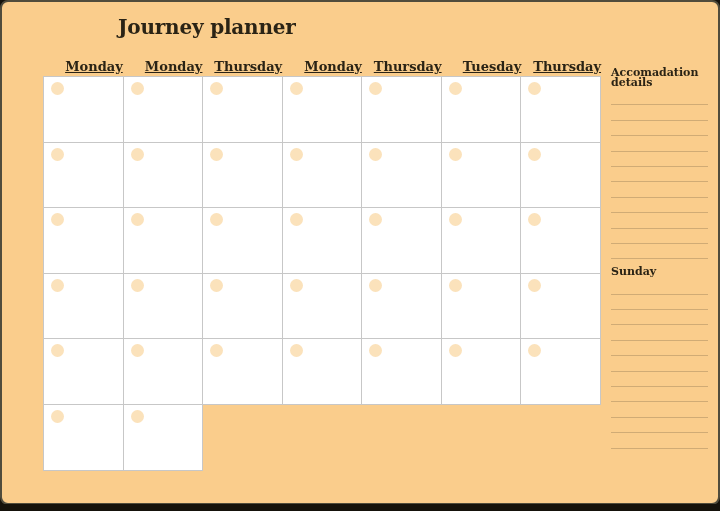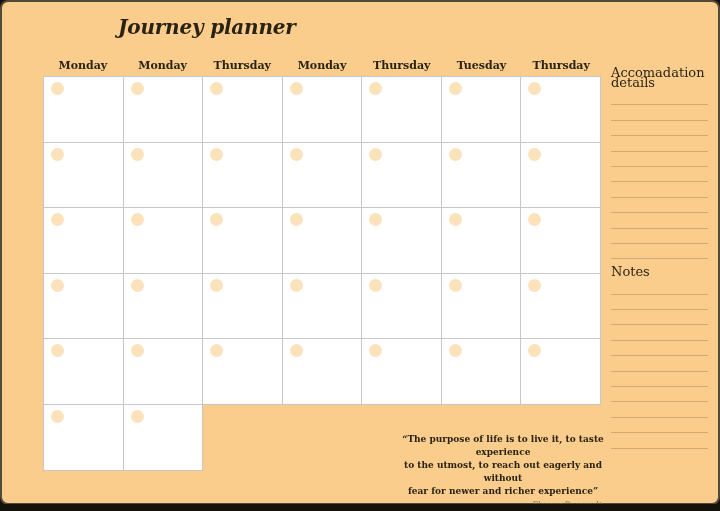--- a/index.html
+++ b/index.html
@@ -15,30 +15,30 @@
     width:720px;height:505px;
     box-sizing:border-box;
     background:var(--bg,#FACD8C);
     border:2px solid var(--frame,#504C3C);
     border-radius:8px;
   }
   .title{
     position:absolute;left:116px;top:13px;margin:0;
     font-size:20px;font-weight:bold;letter-spacing:-0.2px;
     color:var(--ink,#2A2315);
-    font-style:italic;
   }
   .day-header-row{
     position:absolute;left:41px;top:57px;width:558px;
     display:flex;
   }
   .day-header-row span{
-    flex:1;text-align:center;
-    font-size:11px;font-weight:bold;
-    color:var(--ink,#2A2315);
+    flex:1;text-align:right;
+    font-size:13px;font-weight:bold;
+    color:var(--ink,#2A2315);
+    text-decoration:underline;
   }
   .grid{
     position:absolute;left:41px;top:74px;width:559px;height:395px;
   }
   .cell{
     position:absolute;
     width:80.6px;height:66.6px;
     box-sizing:border-box;
     background:#ffffff;
     border:1px solid #C7C7C7;
@@ -46,21 +46,21 @@
   .dot{
     position:absolute;left:7px;top:5px;
     width:13px;height:13px;border-radius:50%;
     background:var(--dot,#FBE2BB);
   }
   .sidebar{
     position:absolute;left:609px;top:66px;width:97px;
   }
   .sidebar-section + .sidebar-section{margin-top:8px;}
   .section-label{
-    font-size:13px;font-weight:normal;line-height:10px;
+    font-size:11px;font-weight:bold;line-height:10px;
     margin-bottom:2px;
     color:var(--ink,#2A2315);
   }
   .rule{
     height:14.4px;
     border-bottom:1px solid rgba(84,72,48,0.25);
   }
   .quote{
     position:absolute;left:388px;top:431px;width:226px;margin:0;
     text-align:center;
@@ -222,36 +222,30 @@
         <div class="rule"></div>
         <div class="rule"></div>
         <div class="rule"></div>
         <div class="rule"></div>
         <div class="rule"></div>
         <div class="rule"></div>
         <div class="rule"></div>
         <div class="rule"></div>
       </div>
       <div class="sidebar-section">
-        <div class="section-label">Notes</div>
+        <div class="section-label">Sunday</div>
         <div class="rule"></div>
         <div class="rule"></div>
         <div class="rule"></div>
         <div class="rule"></div>
         <div class="rule"></div>
         <div class="rule"></div>
         <div class="rule"></div>
         <div class="rule"></div>
         <div class="rule"></div>
         <div class="rule"></div>
         <div class="rule"></div>
       </div>
     </aside>
 
-  <figure class="quote">
-    <blockquote>“The purpose of life is to live it, to taste experience
-to the utmost, to reach out eagerly and without
-fear for newer and richer experience”</blockquote>
-    <figcaption>Eleanor Roosevelt</figcaption>
-  </figure>
 </div>
 
 <div class="bottom-bar"></div>
 
 </body></html>

